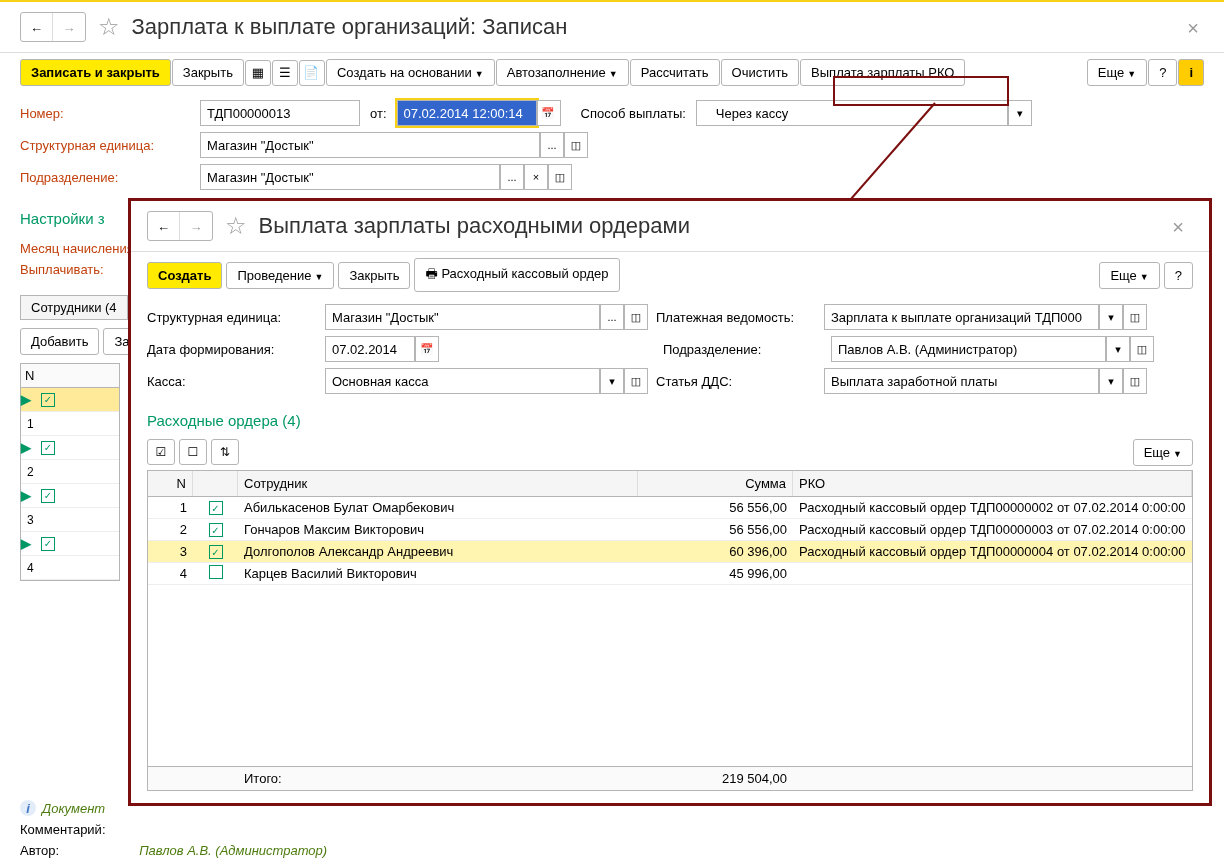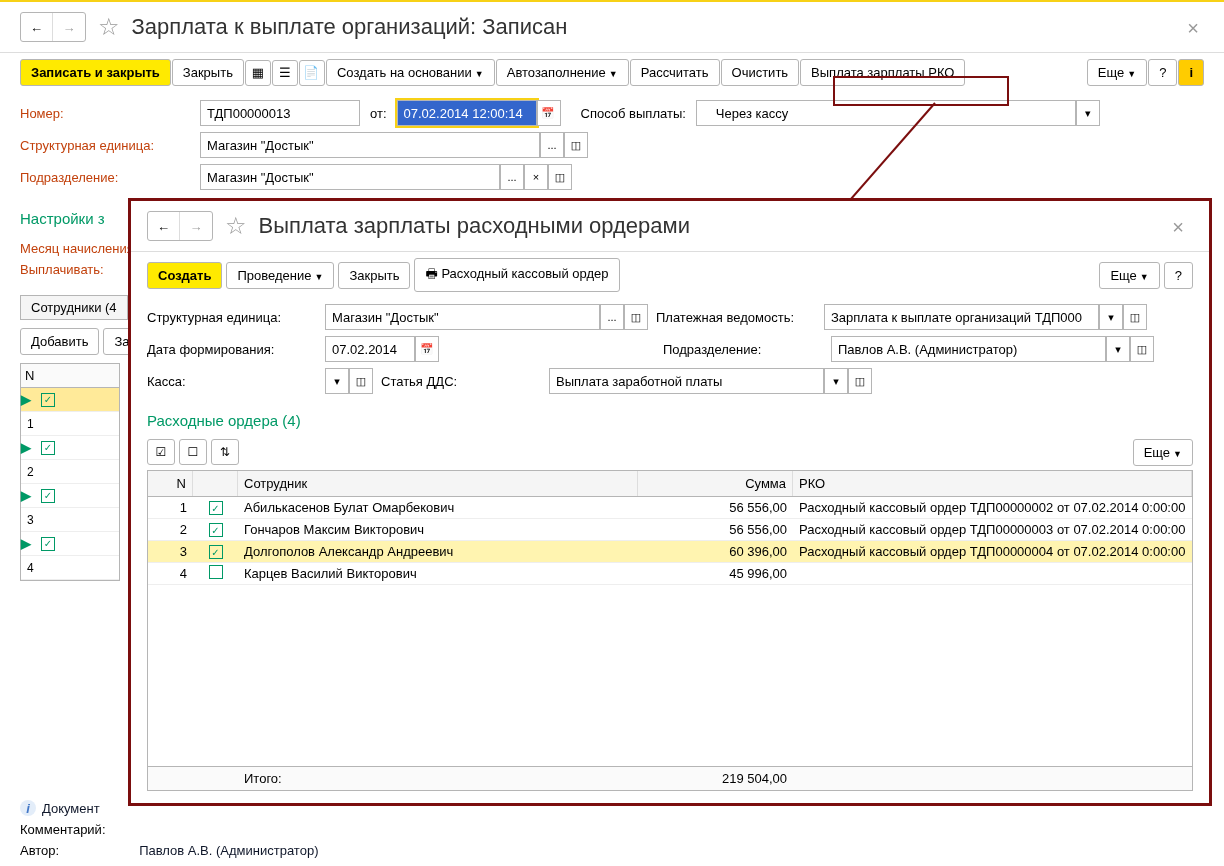--- a/index.html
+++ b/index.html
@@ -29,21 +29,21 @@
 .tab-strip { padding: 4px 20px; }
 .tab { display: inline-block; padding: 4px 10px; border: 1px solid #b5b5b5; background: #f5f5f5; }
 .mini-toolbar { padding: 4px 20px; display: flex; gap: 4px; }
 .grid-left { margin: 4px 20px; border: 1px solid #b5b5b5; width: 100px; }
 .grid-left-header { border-bottom: 1px solid #b5b5b5; padding: 4px; background: #fafafa; }
 .grid-left-row { display: flex; align-items: center; height: 24px; border-bottom: 1px solid #eee; }
 .grid-left-row.sel { background: #ffea99; }
 .flag-ico { width: 20px; color: #009966; font-weight: bold; }
 .row-num { padding-left: 6px; font-size: 12px; }
 .bottom-area { position: absolute; bottom: 0; left: 0; width: 1224px; padding: 8px 20px; }
-.link { color: #0f172a; }
+.link { color: #4d7c0f; font-style: italic; }
 .modal-overlay { position: absolute; top: 198px; left: 128px; width: 1084px; height: 608px; background: #fff; border: 3px solid #7b0e0e; z-index: 10; }
 .modal-content { position: relative; height: 100%; display: flex; flex-direction: column; }
 .modal-header { padding: 10px 16px; display: flex; align-items: center; position: relative; border-bottom: 1px solid #ddd; }
 .modal-toolbar { padding: 6px 16px; display: flex; gap: 4px; align-items: center; }
 .modal-form { padding: 6px 16px; }
 .modal-form-row { display: flex; align-items: center; margin-bottom: 6px; gap: 8px; }
 .modal-label { width: 170px; }
 .modal-label2 { width: 160px; }
 .table-container { flex: 1; margin: 0 16px; border: 1px solid #b5b5b5; display: flex; flex-direction: column; }
 .table-head { display: flex; background: #f5f5f5; border-bottom: 1px solid #b5b5b5; }
@@ -102,21 +102,21 @@
     <div class="form-row">
       <span class="form-label">Номер:</span>
       <input class="text-input" style="width: 160px;" value="ТДП00000013">
       <span>от:</span>
       <div class="input-group">
         <input class="text-input highlighted-input" style="width: 140px;" value="07.02.2014 12:00:14">
         <button class="input-btn">📅</button>
       </div>
       <span style="margin-left:10px">Способ выплаты:</span>
       <div class="input-group">
-        <input class="text-input" style="width: 380px; padding-left: 19px;" value="Через кассу">
+        <input class="text-input" style="width: 312px; padding-left: 19px;" value="Через кассу">
         <button class="input-btn">▾</button>
       </div>
     </div>
     <div class="form-row">
       <span class="form-label">Структурная единица:</span>
       <div class="input-group">
         <input class="text-input" style="width: 340px;" value="Магазин &quot;Достык&quot;">
         <button class="input-btn">...</button>
         <button class="input-btn">◫</button>
       </div>
@@ -240,20 +240,21 @@
       <span class="modal-label2">Подразделение:</span>
       <div class="input-group">
         <input class="text-input" style="width: 275px;" value="Павлов А.В. (Администратор)">
         <button class="input-btn">▾</button>
         <button class="input-btn">◫</button>
       </div>
     </div>
     <div class="modal-form-row">
       <span class="modal-label">Касса:</span>
       <div class="input-group">
+        <input class="text-input" style="width: 275px;" value="Основная касса">
         <button class="input-btn">▾</button>
         <button class="input-btn">◫</button>
       </div>
       <span class="modal-label2">Статья ДДС:</span>
       <div class="input-group">
         <input class="text-input" style="width: 275px;" value="Выплата заработной платы">
         <button class="input-btn">▾</button>
         <button class="input-btn">◫</button>
       </div>
     </div>

